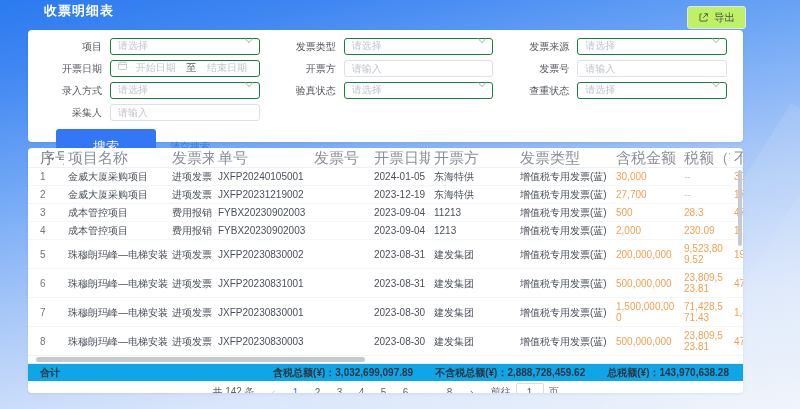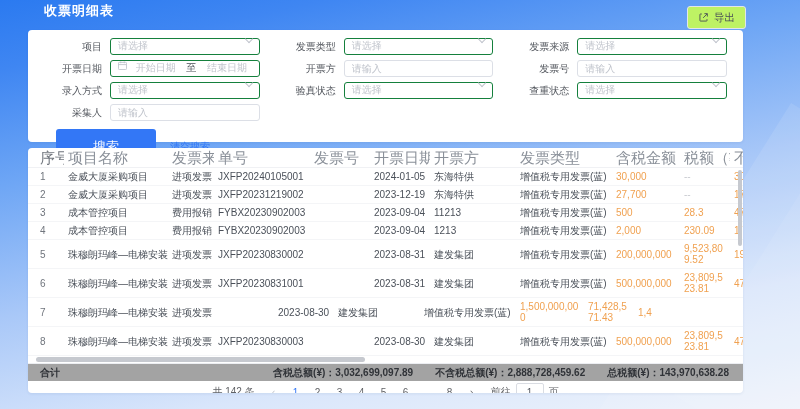--- a/index.html
+++ b/index.html
@@ -58,21 +58,21 @@
   .c7{width:96px;white-space:nowrap;}
   .c8{width:68px;word-break:break-all;}
   .c9{width:50px;word-break:break-all;}
   .c10{width:60px;word-break:break-all;}
   .amt{color:#f0a150;}
   .muted{color:#c8cbd0;}
   .vscroll{position:absolute;right:1px;top:22px;width:4px;height:76px;background:#c6c9cf;border-radius:2px;}
   .hscroll-strip{height:7px;position:relative;width:715px;}
   .hscroll{position:absolute;left:8px;top:1px;width:46%;height:5px;background:#c6c9cf;border-radius:3px;}
 
-  .summary{height:18px;background:#a3a3a3;border-top:1px solid #eceef2;display:flex;align-items:center;
+  .summary{height:18px;background:#0ea5e9;border-top:1px solid #eceef2;display:flex;align-items:center;
     font-size:10px;font-weight:bold;color:#303338;padding:0 14px 0 12px;width:715px;box-sizing:border-box;}
   .totals{margin-left:auto;display:flex;gap:22px;}
   .totpair{white-space:nowrap;}
   .totlabel{color:#303338;}
   .totvalue{color:#303338;}
 
   .pagebar{height:22px;display:flex;align-items:center;justify-content:center;font-size:10px;color:#606266;gap:4px;}
   .ptotal{margin-right:8px;color:#606266;}
   .parrow{width:14px;text-align:center;color:#c0c4cc;font-size:11px;cursor:pointer;}
   .parrow.next{color:#606266;}
@@ -276,20 +276,21 @@
           <div class="tcell c6">建发集团</div>
           <div class="tcell c7">增值税专用发票(蓝)</div>
           <div class="tcell c8 amt">500,000,000</div>
           <div class="tcell c9 amt">23,809,523.81</div>
           <div class="tcell c10 amt">47</div>
         </div>
         <div class="trow">
           <div class="tcell c0">7</div>
           <div class="tcell c1">珠穆朗玛峰—电梯安装</div>
           <div class="tcell c2">进项发票</div>
+          <div class="tcell c3">JXFP20230830001</div>
           <div class="tcell c4"></div>
           <div class="tcell c5">2023-08-30</div>
           <div class="tcell c6">建发集团</div>
           <div class="tcell c7">增值税专用发票(蓝)</div>
           <div class="tcell c8 amt">1,500,000,000</div>
           <div class="tcell c9 amt">71,428,571.43</div>
           <div class="tcell c10 amt">1,4</div>
         </div>
         <div class="trow">
           <div class="tcell c0">8</div>

